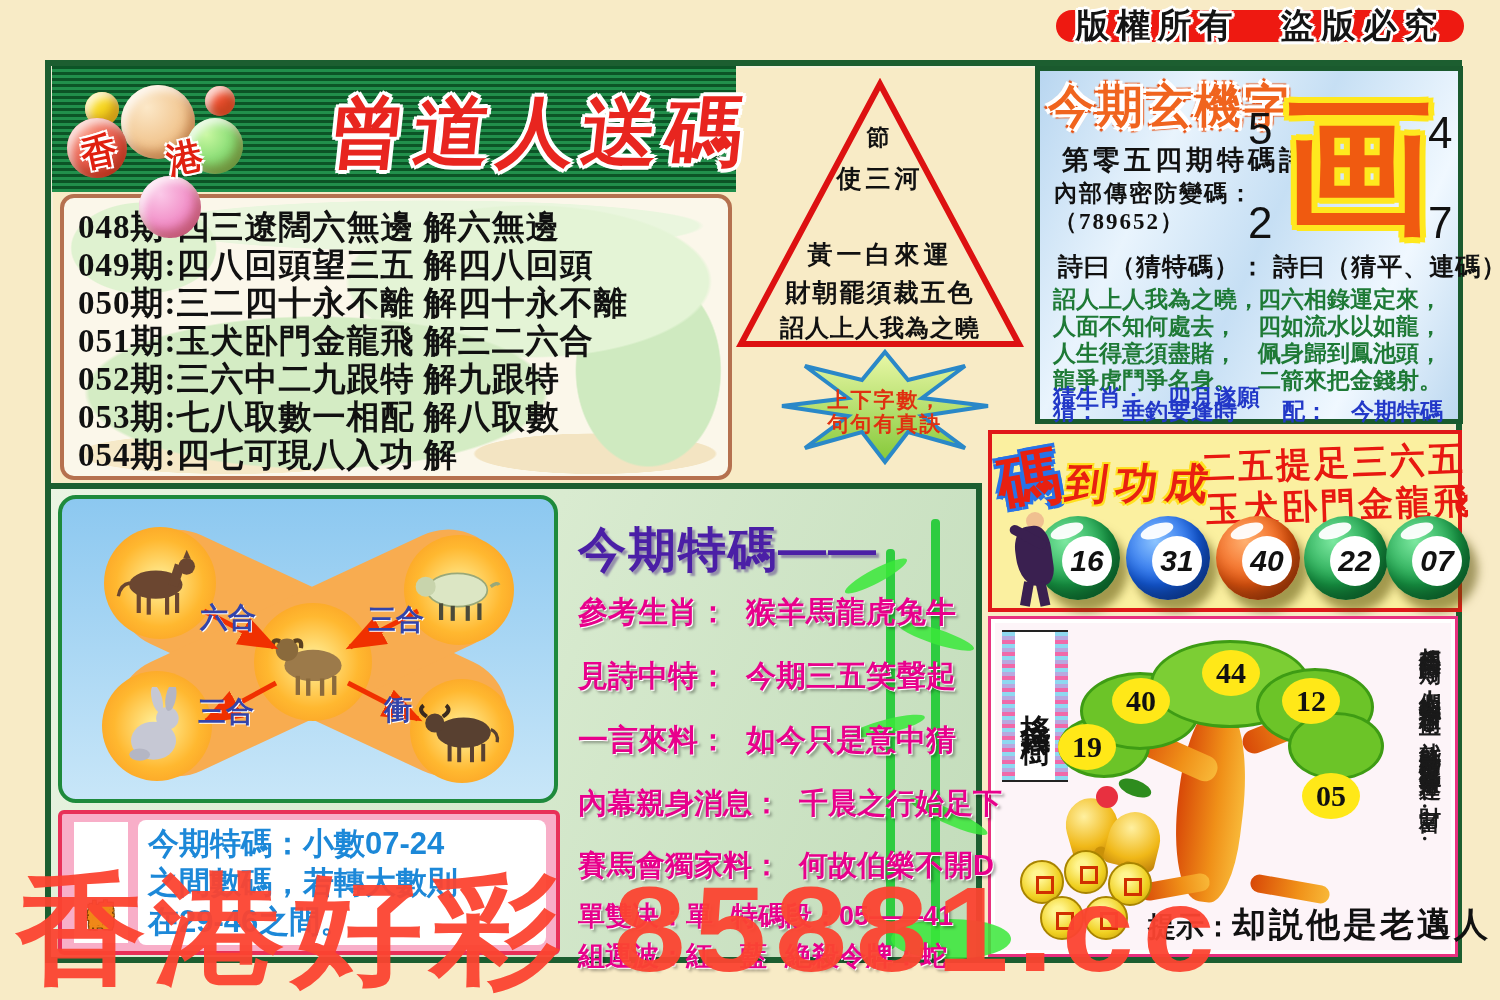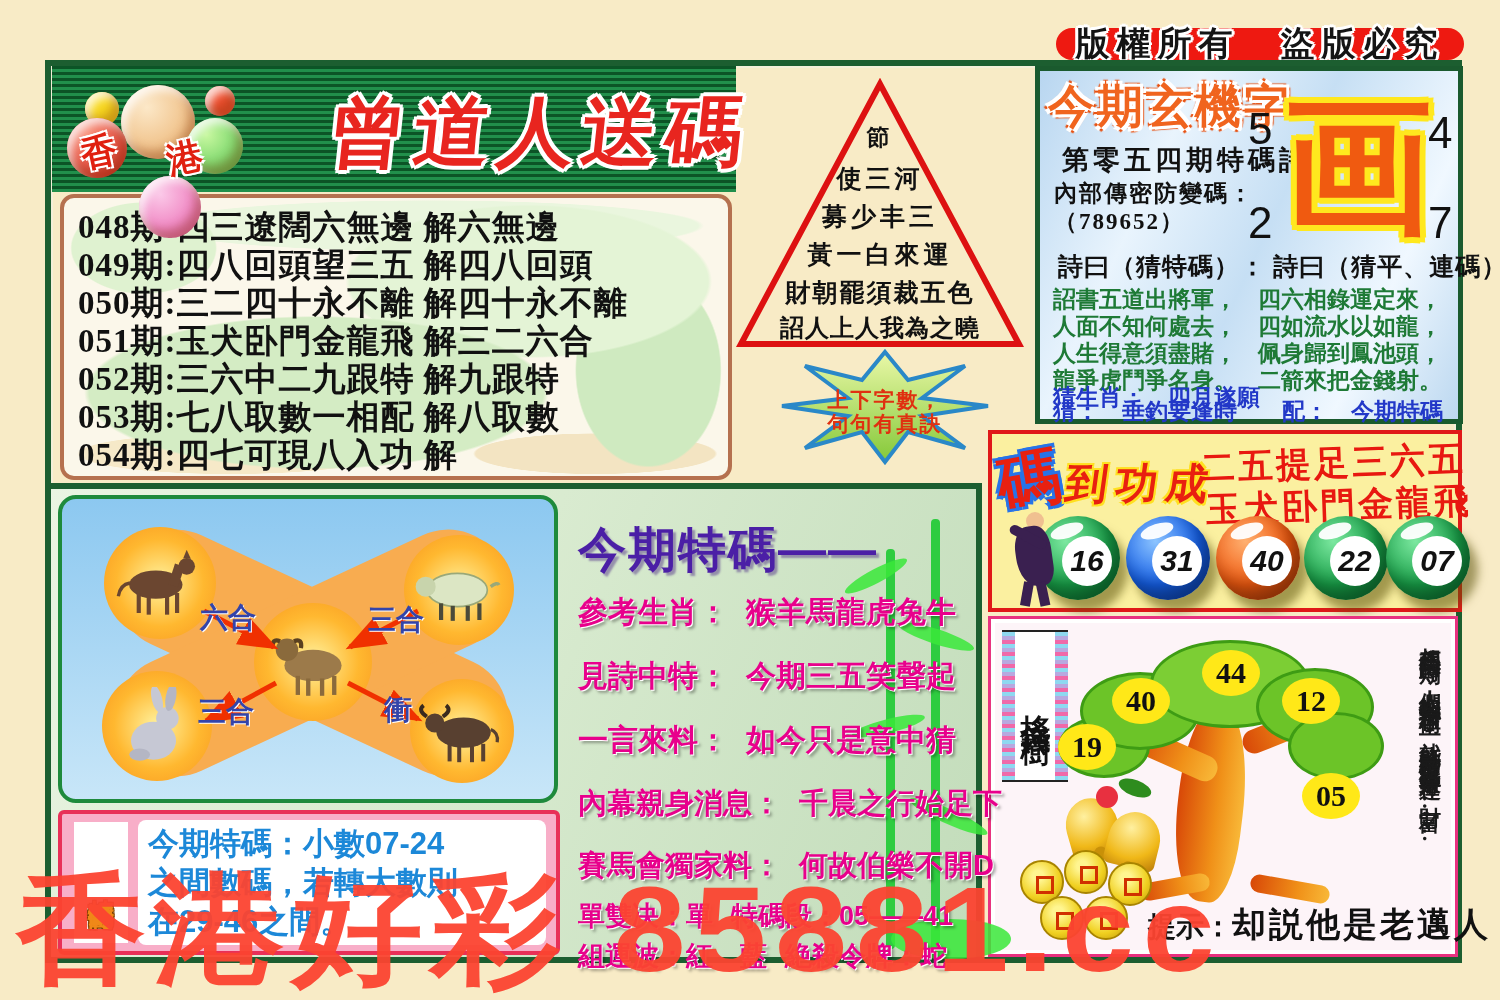--- a/index.html
+++ b/index.html
@@ -7,21 +7,21 @@
   body {
     position:relative; overflow:hidden;
     background:#F8EBC6;
     font-family:"Liberation Serif","DejaVu Serif",serif;
     color:#111;
   }
   .abs { position:absolute; }
 
   
   .copyright {
-    left:1056px; top:28px; width:408px; height:32px;
+    left:1056px; top:10px; width:408px; height:32px;
     background:#EE1republic211; background:#EE1911;
     display:flex; align-items:center; justify-content:center;
     font-size:34px; font-weight:bold; color:#141414; letter-spacing:7px;
     text-shadow:-2px -2px 0 #fff,2px -2px 0 #fff,-2px 2px 0 #fff,2px 2px 0 #fff,0 -3px 0 #fff,0 3px 0 #fff,-3px 0 0 #fff,3px 0 0 #fff;
     border-radius:16px;
   }
 
   
   .outer-frame {
     left:45px; top:60px; width:1417px; height:903px;
@@ -260,21 +260,20 @@
   <div class="period-row">053期:七八取數一相配 解八取數</div>
   <div class="period-row">054期:四七可現八入功 解</div>
 </div>
 
 <div class="abs tri-wrap">
   <svg width="290" height="272" viewBox="0 0 290 272" style="position:absolute;left:0;top:0;">
     <polygon points="145,6 6,266 284,266" fill="none" stroke="#DD1111" stroke-width="6"></polygon>
   </svg>
   <div class="tri-line" style="top:44px;font-size:23px;">節</div>
   <div class="tri-line" style="top:84px;">使三河</div>
-  <div class="tri-line" style="top:122px;">募少丰三</div>
   <div class="tri-line" style="top:160px;">黃一白來運</div>
   <div class="tri-line" style="top:198px;letter-spacing:2px;">財朝罷須裁五色</div>
   <div class="tri-line" style="top:234px;letter-spacing:1px;font-size:24px;">詔人上人我為之曉</div>
 </div>
 
 <div class="abs star-wrap">
   <svg width="214" height="118" viewBox="0 0 214 118" style="position:absolute;left:0;top:0;">
     <defs>
         <linearGradient id="sg" x1="0" y1="0" x2="0" y2="1">
       <stop offset="0" stop-color="#EAF8A8"></stop>
@@ -292,21 +291,21 @@
 <div class="abs mystery-sub" style="left:1062px;top:142px;font-size:27px;letter-spacing:4px;">第零五四期特碼詩</div>
 <div class="abs mystery-sub" style="left:1054px;top:178px;font-size:23px;letter-spacing:2px;">內部傳密防變碼：</div>
 <div class="abs mystery-sub" style="left:1054px;top:206px;font-size:23px;letter-spacing:2px;">（789652）</div>
 <div class="abs big-char">画</div>
 <div class="abs corner-num" style="left:1248px;top:104px;">5</div>
 <div class="abs corner-num" style="left:1428px;top:108px;">4</div>
 <div class="abs corner-num" style="left:1248px;top:198px;">2</div>
 <div class="abs corner-num" style="left:1428px;top:198px;">7</div>
 <div class="abs mystery-sub" style="left:1058px;top:250px;font-size:25px;letter-spacing:1px;">詩曰（猜特碼）： 詩曰（猜平、連碼）</div>
 <div class="abs" style="left:1053px;top:286px;">
-  <div class="poem-line">詔書五道出將軍，</div>
+  <div class="poem-line">詔人上人我為之曉，</div>
   <div class="poem-line">人面不知何處去，</div>
   <div class="poem-line">人生得意須盡賭，</div>
   <div class="poem-line">龍爭虎鬥爭名身。</div>
 </div>
 <div class="abs" style="left:1258px;top:286px;">
   <div class="poem-line">四六相錄運定來，</div>
   <div class="poem-line">四如流水以如龍，</div>
   <div class="poem-line">佩身歸到鳳池頭，</div>
   <div class="poem-line">二箭來把金錢射。</div>
 </div>

